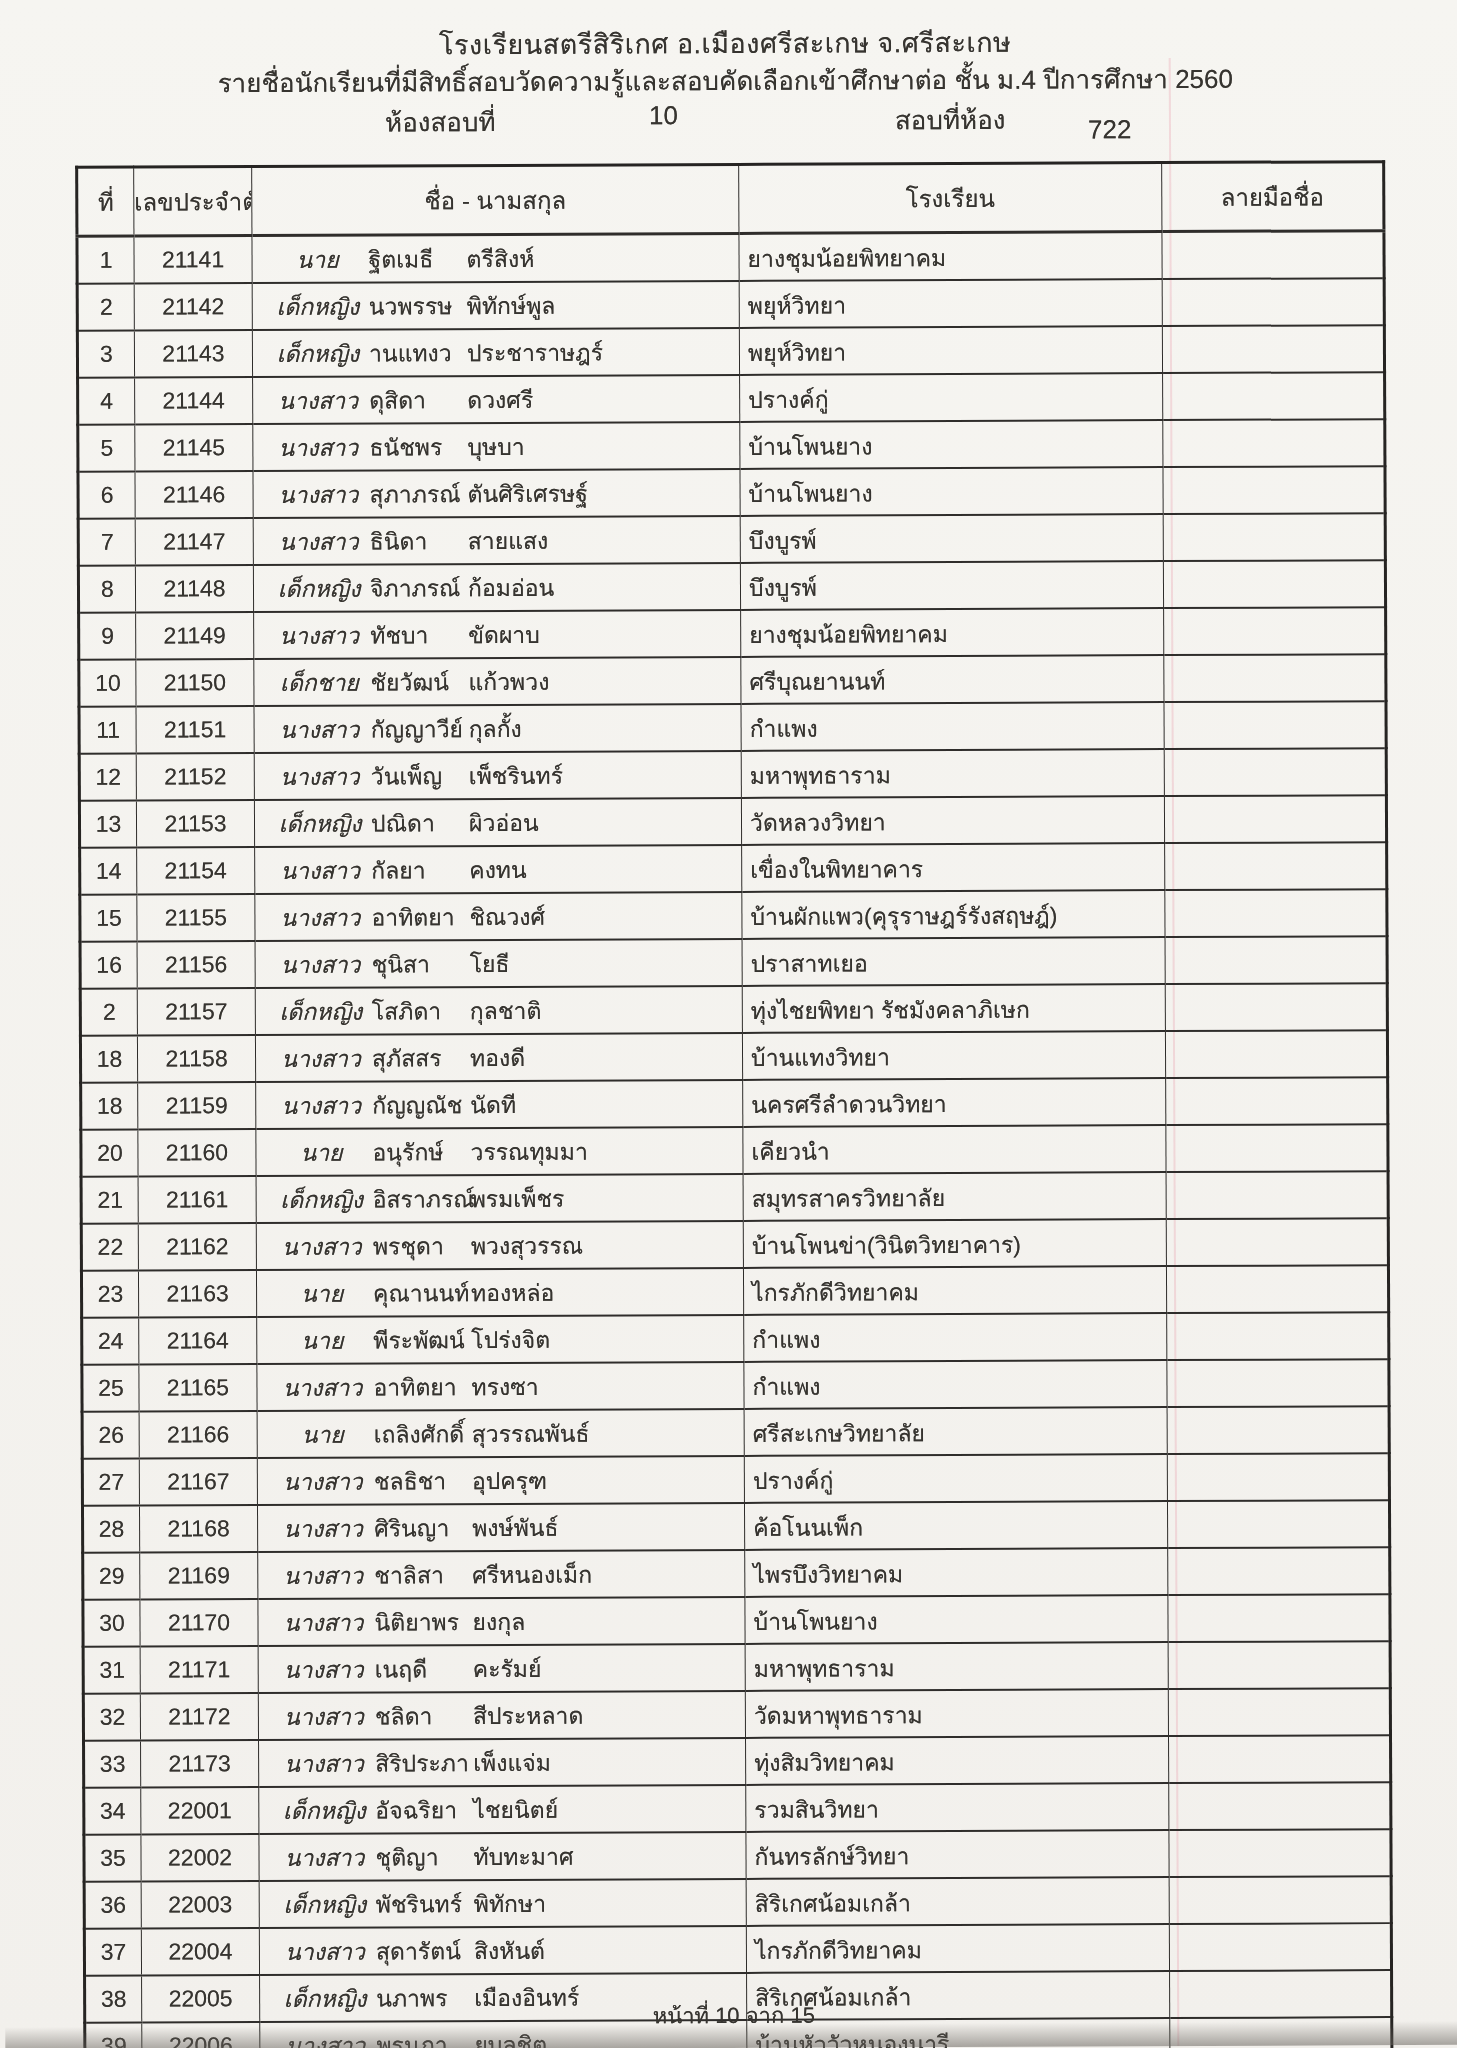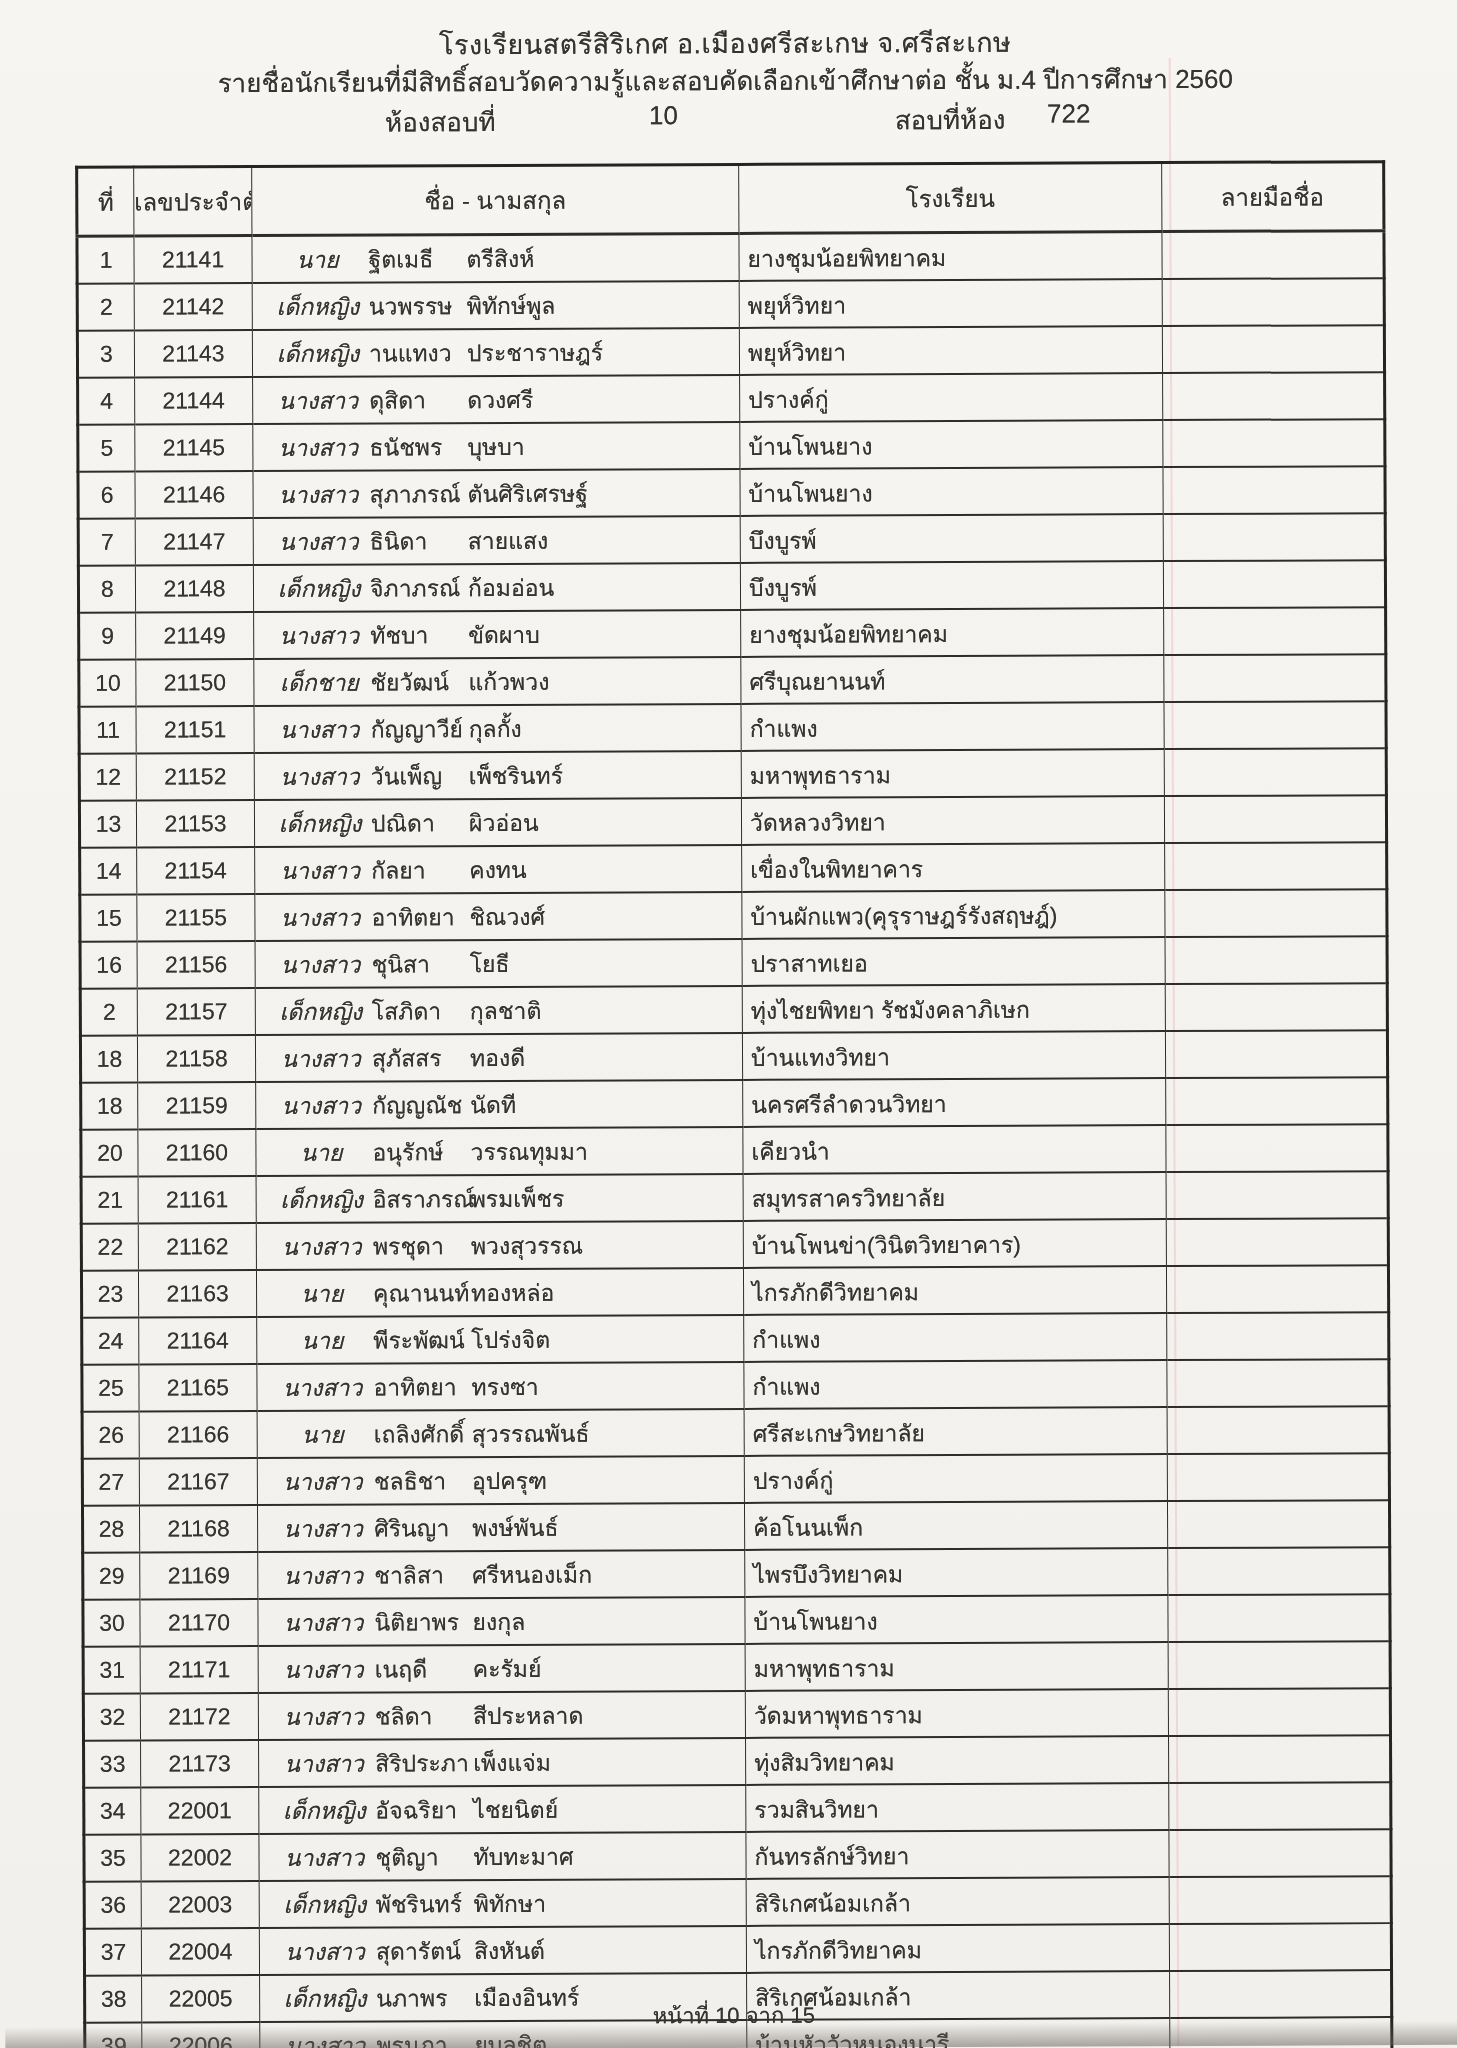--- a/index.html
+++ b/index.html
@@ -27,21 +27,21 @@
     background:linear-gradient(to bottom, rgba(110,106,100,0), rgba(104,100,94,0.55));
   }
 
   .doc-header{position:absolute;left:0;top:0;width:100%;}
   .h-line1{position:absolute;top:22px;left:0;width:100%;text-align:center;font-size:27px;letter-spacing:0.5px;}
   .h-line2{position:absolute;top:60px;left:0;width:100%;text-align:center;font-size:26px;}
   .h-roomrow{position:absolute;top:100px;left:0;width:100%;height:40px;font-size:26px;}
   .rr-label1{position:absolute;left:388px;}
   .rr-val1{position:absolute;left:652px;}
   .rr-label2{position:absolute;left:898px;}
-  .rr-val2{position:absolute;left:1050px;}
+  .rr-val2{position:absolute;left:1091px;margin-top:16px;}
 
   table.students{
     position:absolute;left:78px;top:163px;
     width:1307px;table-layout:fixed;
     border-collapse:collapse;
     border:3px solid #262422;
     font-size:23px;
   }
   .students th,.students td{
     border:2px solid #2f2d2b;

